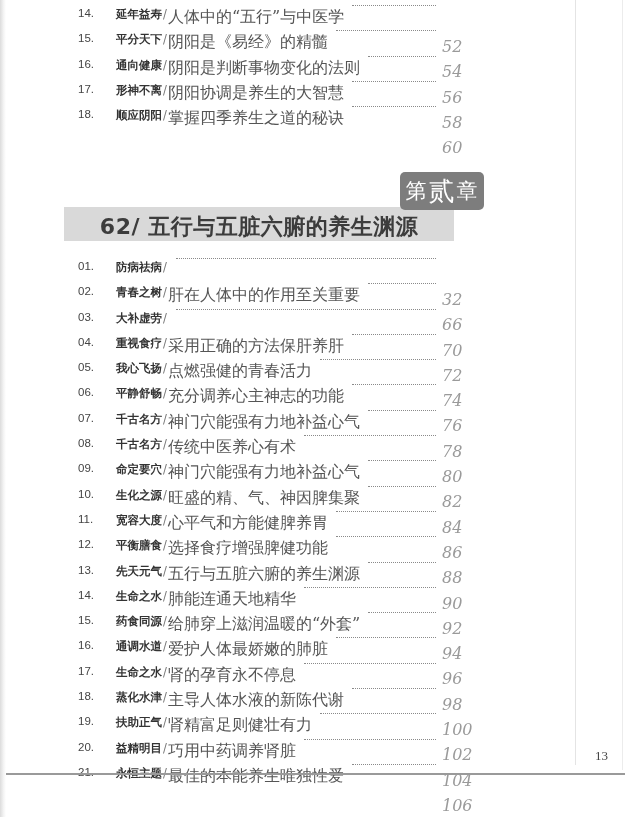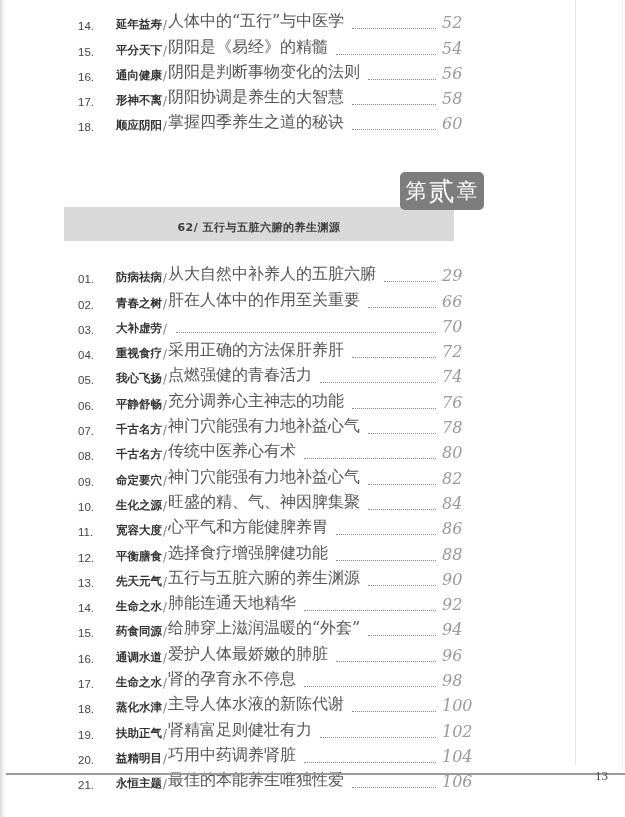--- a/index.html
+++ b/index.html
@@ -36,21 +36,21 @@
     .toc-list {
       position: absolute;
       left: 78px;
       width: 384px;
       margin: 0;
       padding: 0;
       list-style: none;
     }
     .toc-item {
       display: flex;
-      align-items: flex-end;
+      align-items: flex-start;
       height: 25.3px;
       font-size: 11.5px;
       white-space: nowrap;
     }
     .toc-num {
       width: 24px;
       color: #444;
       font-family: "Liberation Sans", sans-serif;
       font-size: 11.5px;
     }
@@ -90,21 +90,21 @@
       left: 64px;
       top: 207px;
       width: 390px;
       height: 34px;
       background: #d9d9d9;
       display: flex;
       align-items: center;
       justify-content: center;
     }
     .chapter-title {
-      font-size: 11px;
+      font-size: 22px;
       font-weight: bold;
       color: #3c3c3c;
       letter-spacing: 0.5px;
       margin-top: 6px;
     }
     .chapter-badge {
       position: absolute;
       left: 400px;
       top: 172px;
       width: 84px;
@@ -127,21 +127,21 @@
       position: absolute;
       left: 6px;
       top: 773px;
       width: 619px;
       height: 2px;
       background: #9a9a9a;
     }
     .page-number {
       position: absolute;
       left: 595px;
-      top: 768px;
+      top: 748px;
       font-family: "Liberation Serif", serif;
       font-size: 13px;
       color: #444;
     }
   </style>
 </head>
 <body>
 
 <div class="page-left-edge"></div>
 <div class="vline-inner"></div>
@@ -197,23 +197,22 @@
   <span>第</span>
   <span class="big">贰</span>
   <span>章</span>
 </div>
 
 <ul class="toc-list" style="top:260px;">
   <li class="toc-item">
     <span class="toc-num">01.</span>
     <span class="toc-title">防病祛病</span>
     <span class="toc-sep">/</span>
-    <span class="toc-sub">从大自然中补养人的五脏六腑</span>
-    <span class="toc-dots"></span>
-    <span class="toc-page">29</span>
+    <span class="toc-dots"></span>
+    <span class="toc-page">32</span>
   </li>
   <li class="toc-item">
     <span class="toc-num">02.</span>
     <span class="toc-title">青春之树</span>
     <span class="toc-sep">/</span>
     <span class="toc-sub">肝在人体中的作用至关重要</span>
     <span class="toc-dots"></span>
     <span class="toc-page">66</span>
   </li>
   <li class="toc-item">

